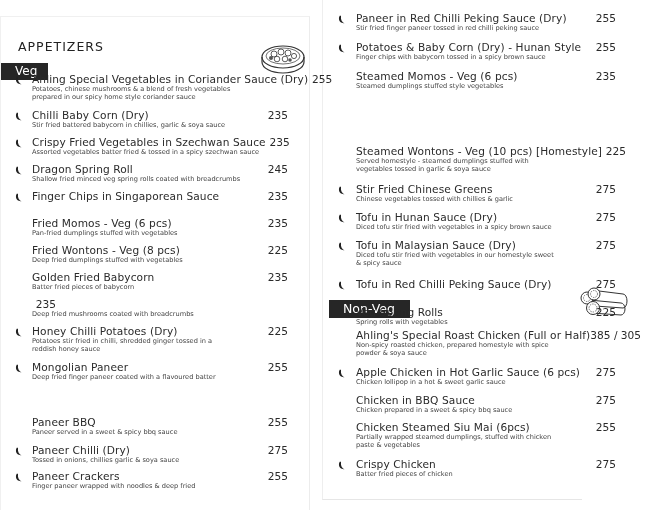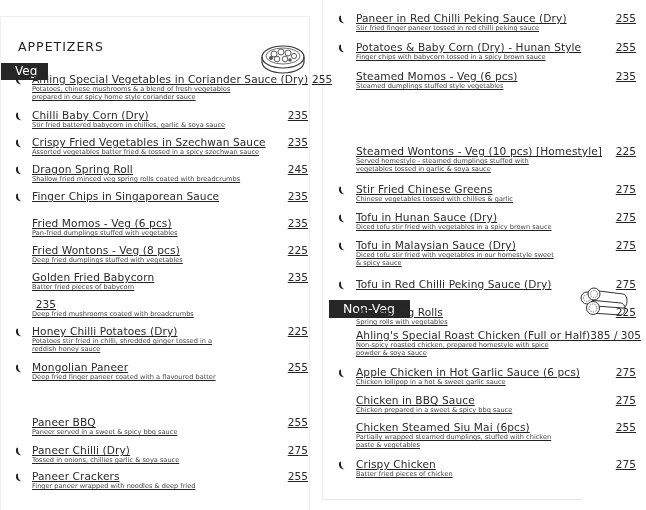--- a/index.html
+++ b/index.html
@@ -47,22 +47,21 @@
   .dish-icon-rolls { left: 576px; top: 286px; width: 54px; height: 32px; }
 
   .item-list { position: absolute; }
   .list-left { left: 0; top: 73px; width: 310px; }
   .list-right { left: 322px; top: 12px; width: 324px; }
   .list-right2 { left: 322px; top: 329px; width: 324px; }
 
   .item {
     position: relative;
     padding-left: 32px;
-    padding-right: 0;
-    text-decoration: underline;
+    padding-right: 20px;
   }
   .list-right .item, .list-right2 .item { padding-left: 34px; }
 
   .item-head {
     display: flex;
     justify-content: space-between;
     align-items: baseline;
   }
   .item-name {
     font-size: 10.6px;

